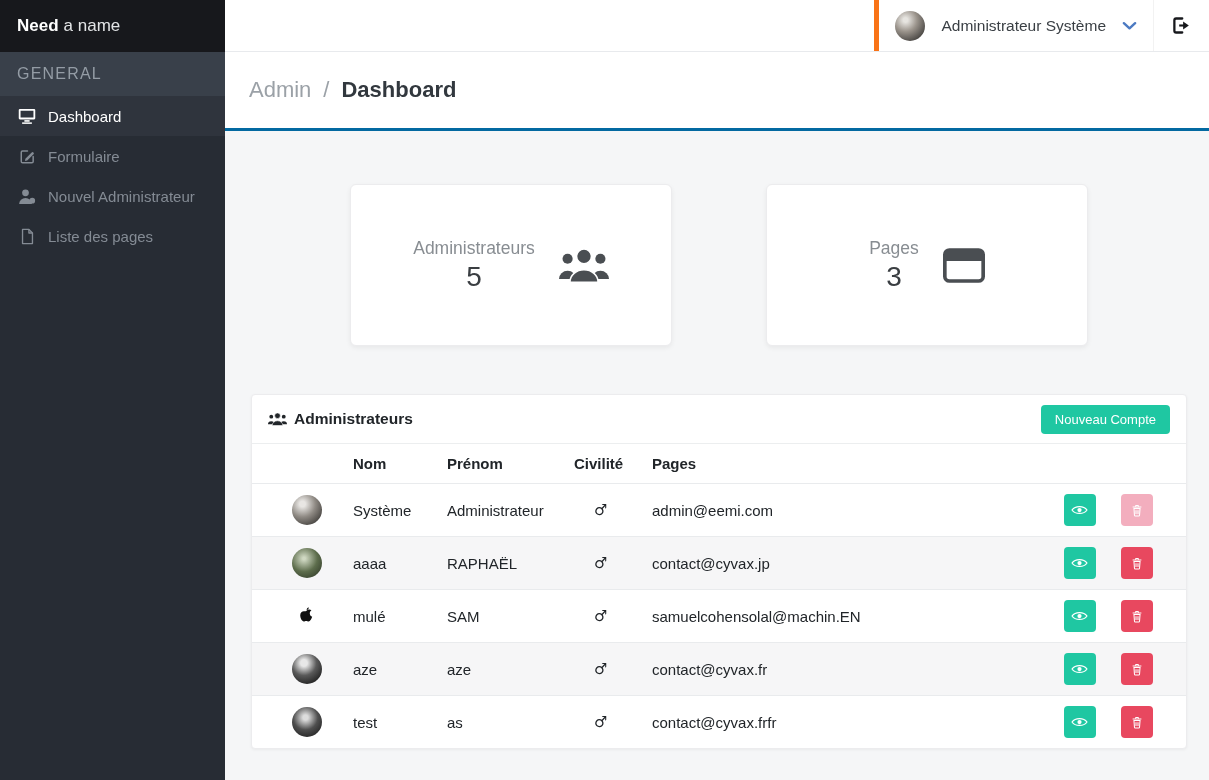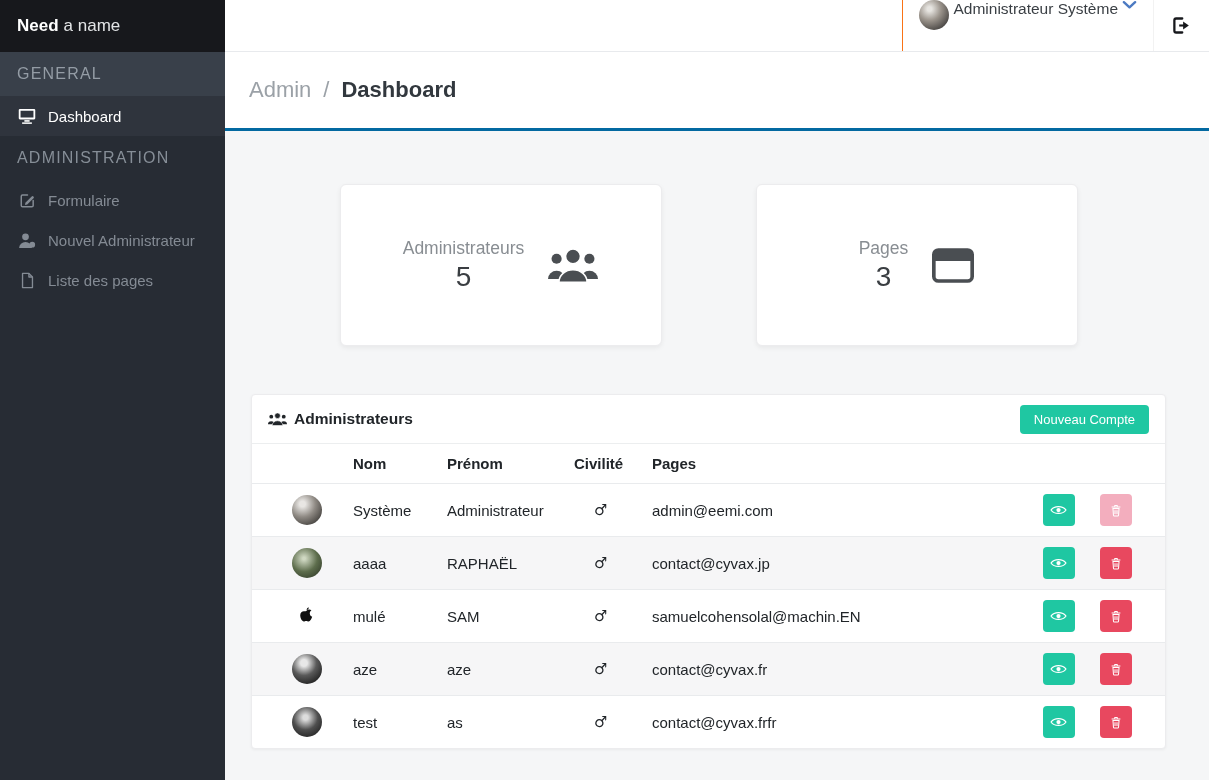--- a/index.html
+++ b/index.html
@@ -25,31 +25,31 @@
   .section-head{ padding:13px 17px; font-size:16px; letter-spacing:1.2px; color:#868e97; text-transform:uppercase; }
   .section-head.lit{ background:#39404a; color:#949ca5; }
   .nav-item{ height:40px; display:flex; align-items:center; gap:11px; padding:0 17px; font-size:15px; color:#848b94; cursor:pointer; }
   .nav-item .ico{ width:20px; display:flex; justify-content:center; align-items:center; }
   .nav-item.active{ background:#2f343d; color:#ffffff; }
   .nav-item.active .ico{ color:#fff; }
 
   
   .main{ flex:1; display:flex; flex-direction:column; }
   .topbar{ height:52px; background:#fff; border-bottom:1px solid #e8eaed; display:flex; align-items:center; justify-content:flex-end; }
-  .user-menu{ display:flex; gap:4px; height:100%; padding:0 16px 0 16px; border-left:1px solid #f97316; cursor:pointer; }
+  .user-menu{ display:flex; align-items:center; gap:16px; height:100%; padding:0 16px 0 16px; border-left:5px solid #f97316; cursor:pointer; }
   .user-name{ font-size:15.5px; color:#3a3f44; }
   .avatar{ width:30px; height:30px; border-radius:50%; background:radial-gradient(circle at 35% 30%, #e6e4e0 8%, #9b948c 40%, #3c3a38 85%); }
   .logout-btn{ height:100%; display:flex; align-items:center; padding:0 18px 0 16px; border-left:1px solid #f2f2f2; background:none; border-top:none; border-right:none; border-bottom:none; cursor:pointer; color:#17181c; }
 
   .breadcrumb-bar{ height:79px; background:#fff; border-bottom:3px solid #0369a1; display:flex; align-items:center; padding:0 24px; font-size:22px; }
   .crumb-parent{ color:#9ba1a7; cursor:pointer; }
   .crumb-sep{ color:#9ba1a7; margin:0 12px; }
   .crumb-current{ color:#32383e; font-weight:600; }
 
-  .content{ flex:1; padding:53px 43px 0 26px; overflow:hidden; }
+  .content{ flex:1; padding:53px 22px 0 26px; overflow:hidden; }
 
   
   .cards-row{ display:flex; justify-content:center; gap:94px; }
   .stat-card{ width:322px; height:162px; background:#fff; border:1px solid #ececee; border-radius:6px;
     box-shadow:0 2px 5px rgba(0,0,0,.06); display:flex; align-items:center; justify-content:center; gap:24px; }
   .stat-text{ text-align:center; }
   .stat-label{ font-size:17.5px; color:#888d92; }
   .stat-value{ font-size:28px; color:#3a3e42; margin-top:2px; }
   .stat-ico{ color:#4a4e52; display:flex; }
 
@@ -94,21 +94,20 @@
     <span class="ico">
       <svg width="18" height="16" viewBox="0 0 24 21" fill="currentColor">
         <path fill-rule="evenodd" d="M2.5 1h19A1.5 1.5 0 0 1 23 2.5v11a1.5 1.5 0 0 1-1.5 1.5h-19A1.5 1.5 0 0 1 1 13.5v-11A1.5 1.5 0 0 1 2.5 1Zm.9 2.4v9.2h17.2V3.4Z"></path>
         <rect x="8.5" y="16" width="7" height="2.2"></rect>
         <rect x="5.5" y="19" width="13" height="2"></rect>
       </svg>
     </span>
     <span>Dashboard</span>
   </div>
 
-  <div class="section-head">ADMINISTRATION</div>
 
   <div class="nav-item">
     <span class="ico">
       <svg width="17" height="17" viewBox="0 0 24 24" fill="none" stroke="currentColor" stroke-width="2.1" stroke-linecap="round" stroke-linejoin="round">
         <path d="M12 4.2H5A1.8 1.8 0 0 0 3.2 6v13A1.8 1.8 0 0 0 5 20.8h13.2A1.8 1.8 0 0 0 20 19v-7"></path>
         <path d="M9 15.2l-.5 3.1 3.1-.5 8.9-8.9a1.84 1.84 0 0 0-2.6-2.6Z" fill="currentColor" stroke="none"></path>
       </svg>
     </span>
     <span>Formulaire</span>
   </div>

